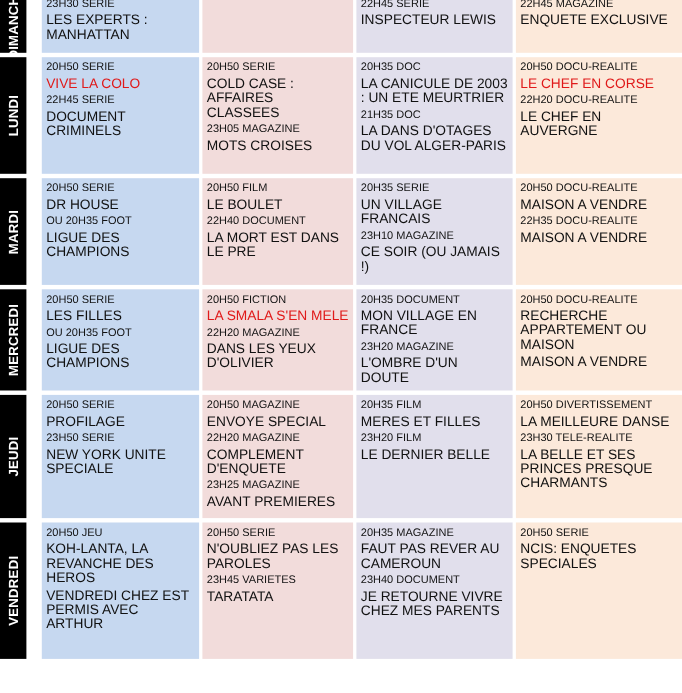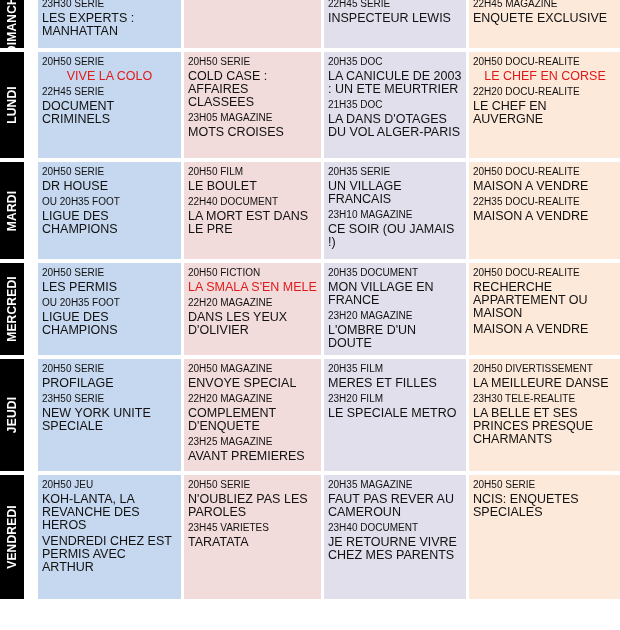--- a/index.html
+++ b/index.html
@@ -14,21 +14,21 @@
   .gap { width:14px; flex:none; }
   .cell { box-sizing:border-box; padding:4px 4px 4px 4px; flex:none; margin-right:3px; }
   .cell:last-child { margin-right:0; }
   .c0 { width:143px; background:#c6d8f0; }
   .c1 { width:137px; background:#f2dcdb; }
   .c2 { width:142px; background:#e1dfec; }
   .c3 { width:152px; background:#fce9da; }
   .prog { margin-bottom:3px; }
   .slot { font-size:10px; color:#111; line-height:12px; }
   .title { font-size:12.5px; font-weight:normal; color:#111; line-height:13px; margin-top:2px; }
-  .title.hl { color:#e01a1a;text-align:center; }
+  .title.hl { color:#e01a1a; }
 </style>
 </head>
 <body>
 
 <div class="grid" id="grid">
     <div class="row" style="height: 54px;">
       <div class="day">
         <span>DIMANCHE</span>
       </div>
       <div class="gap"></div>
@@ -145,21 +145,21 @@
       </div>
     </div>
     <div class="row" style="height: 92px;">
       <div class="day">
         <span>MERCREDI</span>
       </div>
       <div class="gap"></div>
       <div class="cell c0">
         <div class="prog">
           <div class="slot">20H50 SERIE</div>
-          <div class="title">LES PERMIS</div>
+          <div class="title">LES FILLES</div>
         </div>
         <div class="prog">
           <div class="slot">OU 20H35 FOOT</div>
           <div class="title">LIGUE DES CHAMPIONS</div>
         </div>
       </div>
       <div class="cell c1">
         <div class="prog">
           <div class="slot">20H50 FICTION</div>
           <div class="title hl">LA SMALA S'EN MELE</div>
@@ -218,21 +218,21 @@
           <div class="title">AVANT PREMIERES</div>
         </div>
       </div>
       <div class="cell c2">
         <div class="prog">
           <div class="slot">20H35 FILM</div>
           <div class="title">MERES ET FILLES</div>
         </div>
         <div class="prog">
           <div class="slot">23H20 FILM</div>
-          <div class="title">LE SPECIALE METRO</div>
+          <div class="title">LE DERNIER BELLE</div>
         </div>
       </div>
       <div class="cell c3">
         <div class="prog">
           <div class="slot">20H50 DIVERTISSEMENT</div>
           <div class="title">LA MEILLEURE DANSE</div>
         </div>
         <div class="prog">
           <div class="slot">23H30 TELE-REALITE</div>
           <div class="title">LA BELLE ET SES PRINCES PRESQUE CHARMANTS</div>

